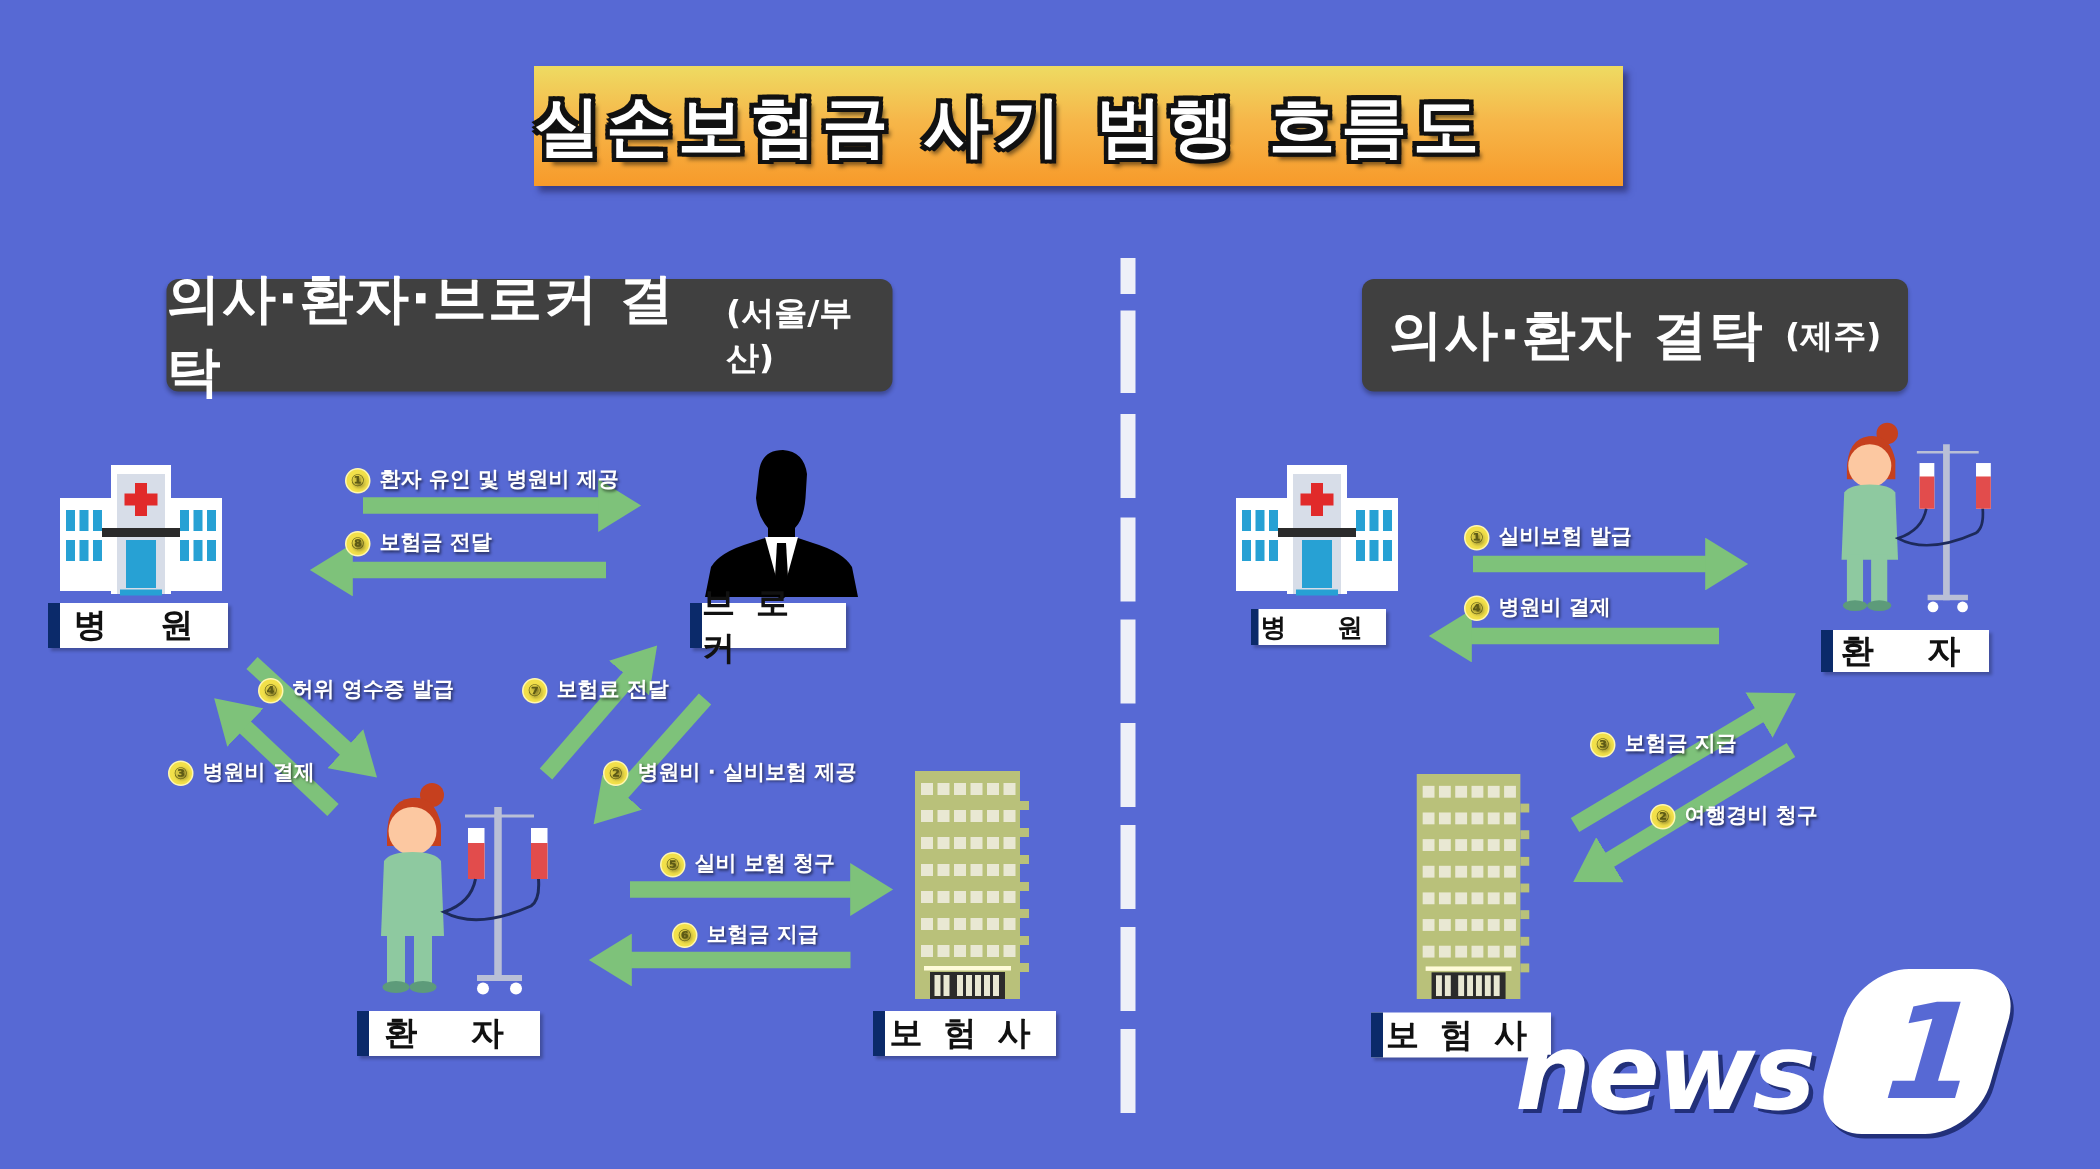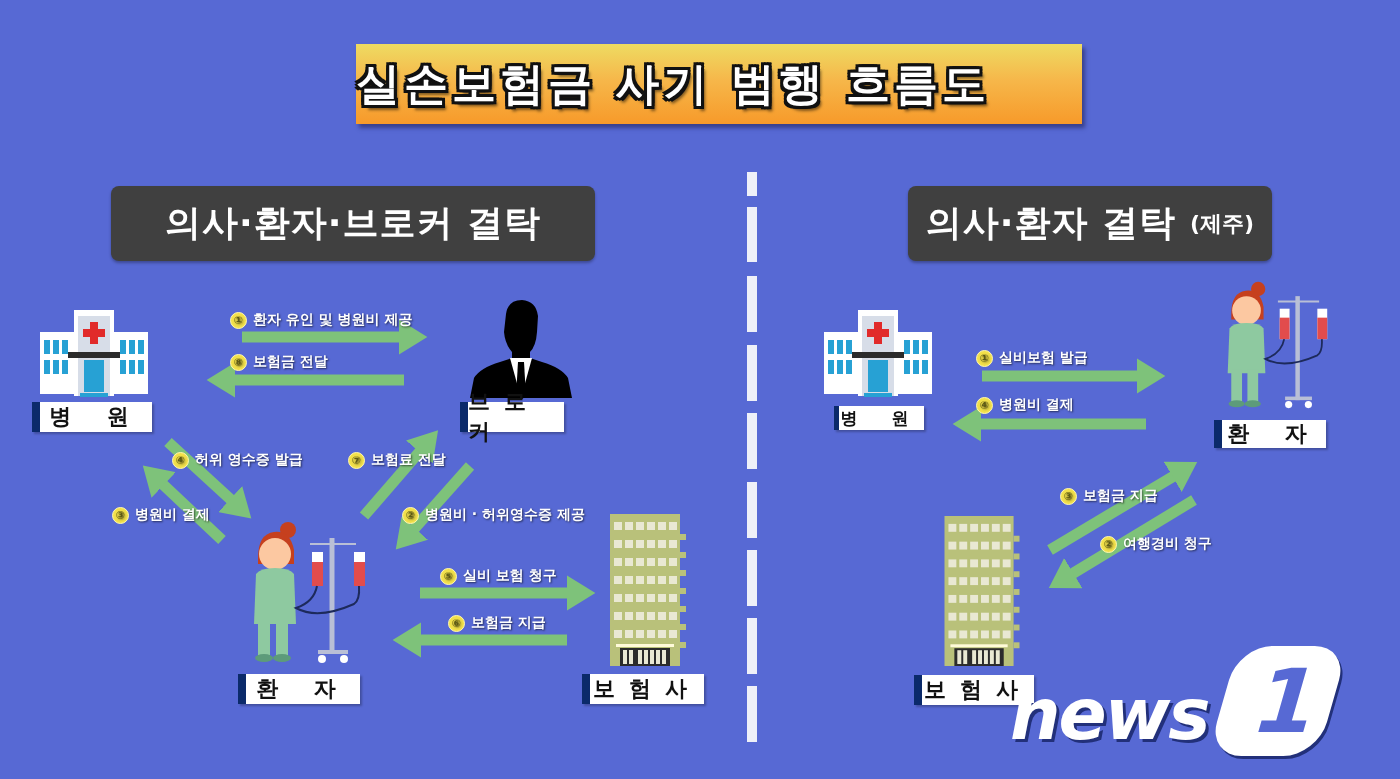--- a/index.html
+++ b/index.html
@@ -56,20 +56,21 @@
   </style>
 </head>
 <body>
 
 <div class="abs title-box">
   <span class="title-text">실손보험금 사기 범행 흐름도</span>
 </div>
 
 <div class="abs section-head" style="left:111px;top:186px;width:484px;height:75px;">
   <span class="main">의사·환자·브로커 결탁</span>
+  <span class="sub">(서울/부산)</span>
 </div>
 <div class="abs section-head" style="left:908px;top:186px;width:364px;height:75px;">
   <span class="main">의사·환자 결탁</span>
   <span class="sub">(제주)</span>
 </div>
 
 <div>
   <div class="abs divider" style="top:172px;height:24px;"></div>
   <div class="abs divider" style="top:207px;height:55px;"></div>
   <div class="abs divider" style="top:276px;height:56px;"></div>
@@ -120,21 +121,21 @@
 <div class="abs step" style="left:112px;top:506px;">
   <span class="num">③</span>
   <span>병원비 결제</span>
 </div>
 <div class="abs step" style="left:348px;top:451px;">
   <span class="num">⑦</span>
   <span>보험료 전달</span>
 </div>
 <div class="abs step" style="left:402px;top:506px;">
   <span class="num">②</span>
-  <span>병원비 · 허위영수증 제공</span>
+  <span>병원비 · 실비보험 제공</span>
 </div>
 <div class="abs step" style="left:440px;top:567px;">
   <span class="num">⑤</span>
   <span>실비 보험 청구</span>
 </div>
 <div class="abs step" style="left:448px;top:614px;">
   <span class="num">⑥</span>
   <span>보험금 지급</span>
 </div>
 

